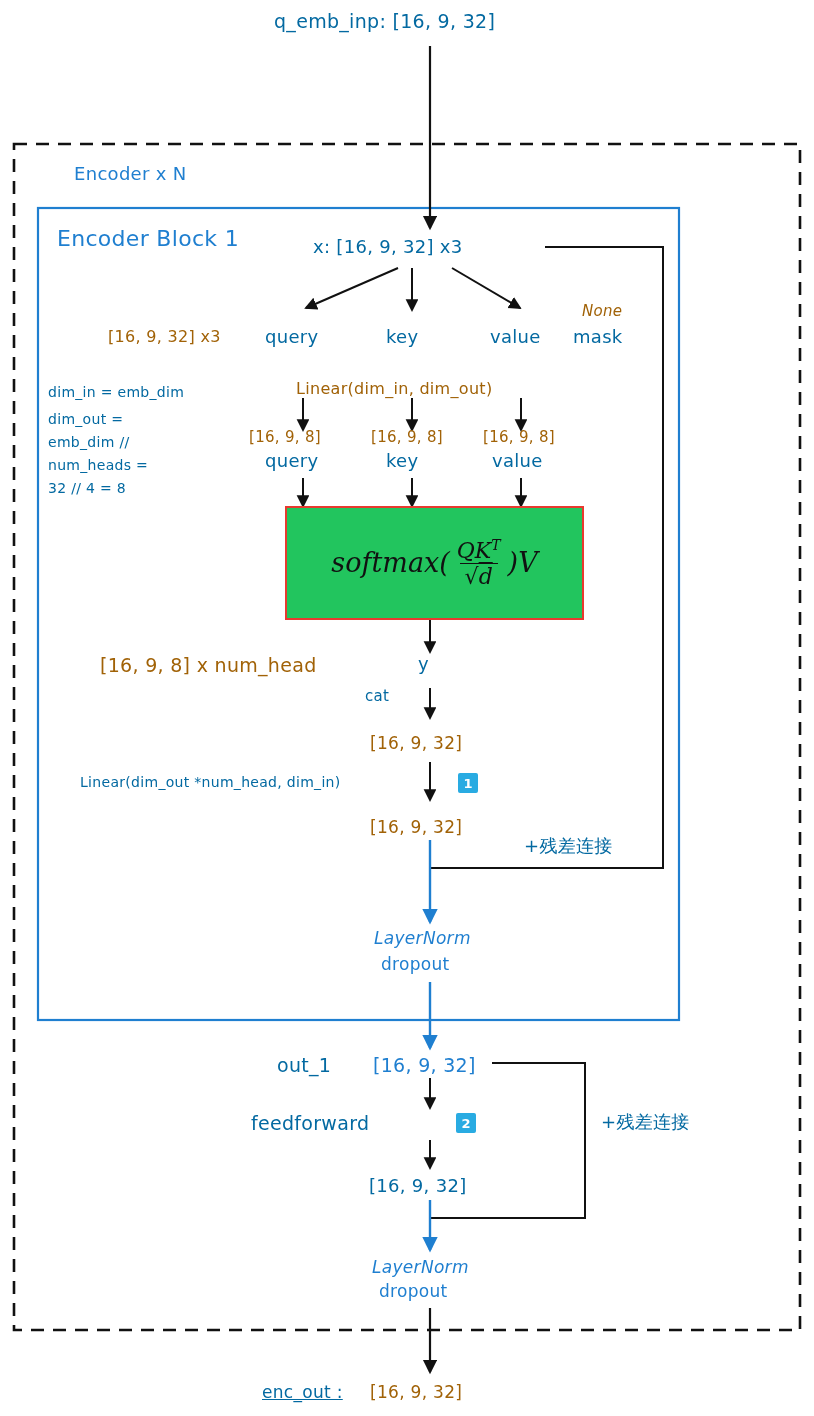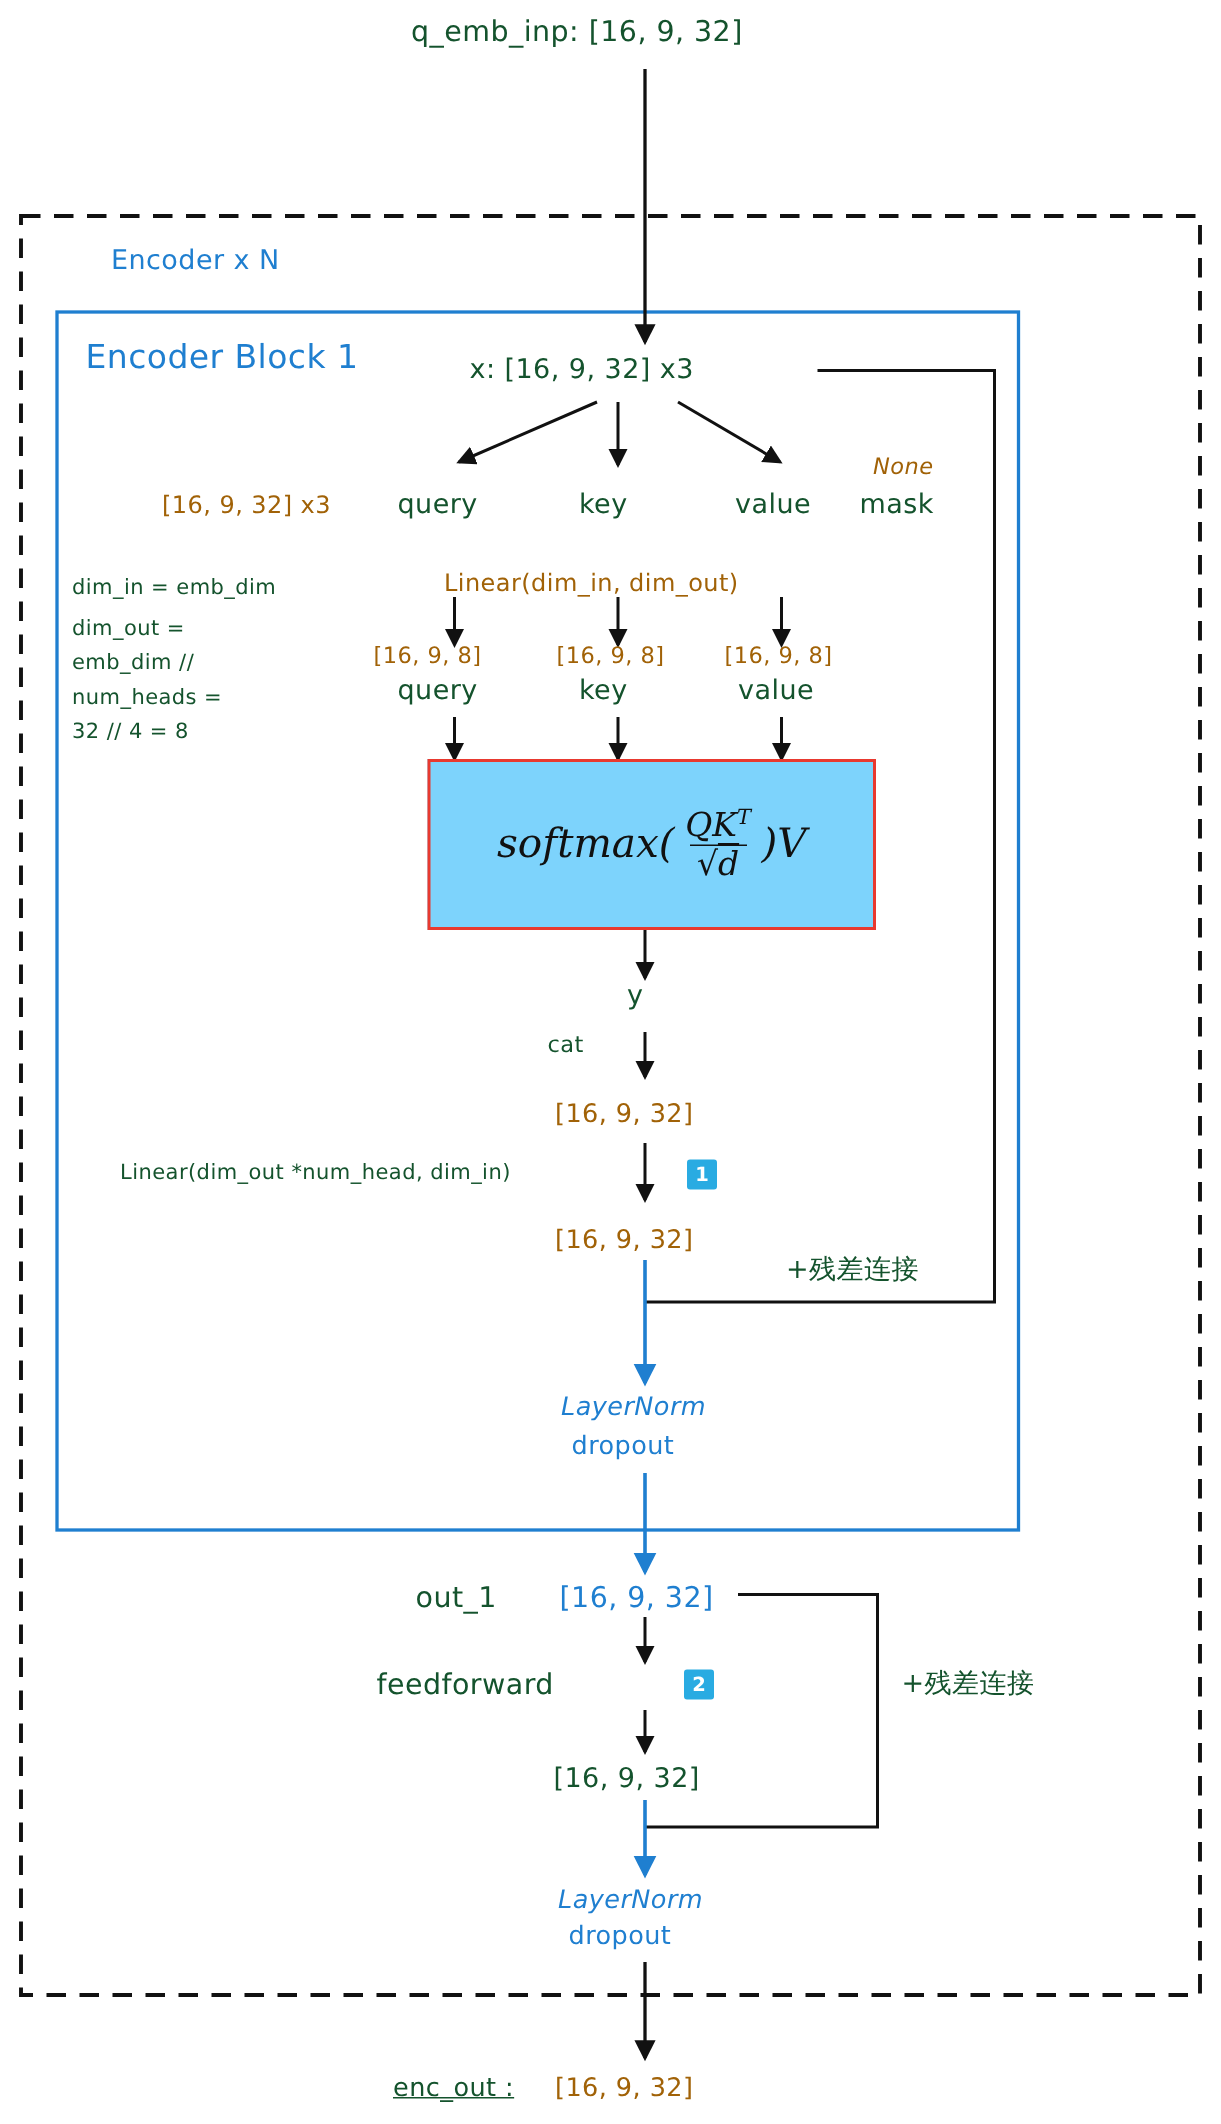--- a/index.html
+++ b/index.html
@@ -8,26 +8,26 @@
     background:#ffffff;
     font-family:"DejaVu Sans","Liberation Sans",sans-serif;
     color:#111;
     position:relative;
     overflow:hidden;
   }
   .stage{position:absolute;left:0;top:0;width:814px;height:1416px;}
   .lbl{position:absolute;white-space:nowrap;font-size:17px;letter-spacing:.3px;}
   .blue{color:#1f7fd0;}
   .red{color:#a16207;}
-  .black{color:#14532d;}
+  .black{color:#0369a1;}
   .small{font-size:14px;}
   .ital{font-style:italic;}
   svg.layer{position:absolute;left:0;top:0;width:814px;height:1416px;overflow:visible;}
   .formula-box{
-    position:absolute;border:2px solid #e8392f;background:#7dd3fc;
+    position:absolute;border:2px solid #e8392f;background:#22c55e;
     display:flex;align-items:center;justify-content:center;
   }
   .formula{
     font-family:"DejaVu Serif","Liberation Serif",serif;
     font-style:italic;font-size:27px;color:#111;display:flex;align-items:center;
   }
   .frac{display:inline-flex;flex-direction:column;align-items:center;justify-content:center;
         vertical-align:middle;margin:0 2px;}
   .frac .num{font-size:22px;padding:0 5px;}
   .frac .den{font-size:22px;padding:0 5px;border-top:1.6px solid #111;}
@@ -132,20 +132,21 @@
     <div class="formula">
       <span>softmax(</span>
       <span class="frac">
         <span class="num">QK<sup class="T">T</sup></span>
         <span class="den">√<span style="text-decoration:overline;">d</span></span>
       </span>
       <span>)V</span>
     </div>
   </div>
 
+  <div class="lbl red" style="left:100px;top:654px;font-size:19px;">[16, 9, 8] x num_head</div>
   <div class="lbl black" style="left:418px;top:653px;font-size:18px;">y</div>
   <div class="lbl black" style="left:365px;top:687px;font-size:15px;">cat</div>
 
   <div class="lbl red" style="left:370px;top:733px;font-size:17px;">[16, 9, 32]</div>
 
   <div class="lbl black small" style="left:80px;top:774px;">Linear(dim_out *num_head, dim_in)</div>
   <div class="badge" style="left:458px;top:773px;">1</div>
 
   <div class="lbl red" style="left:370px;top:817px;font-size:17px;">[16, 9, 32]</div>
 

